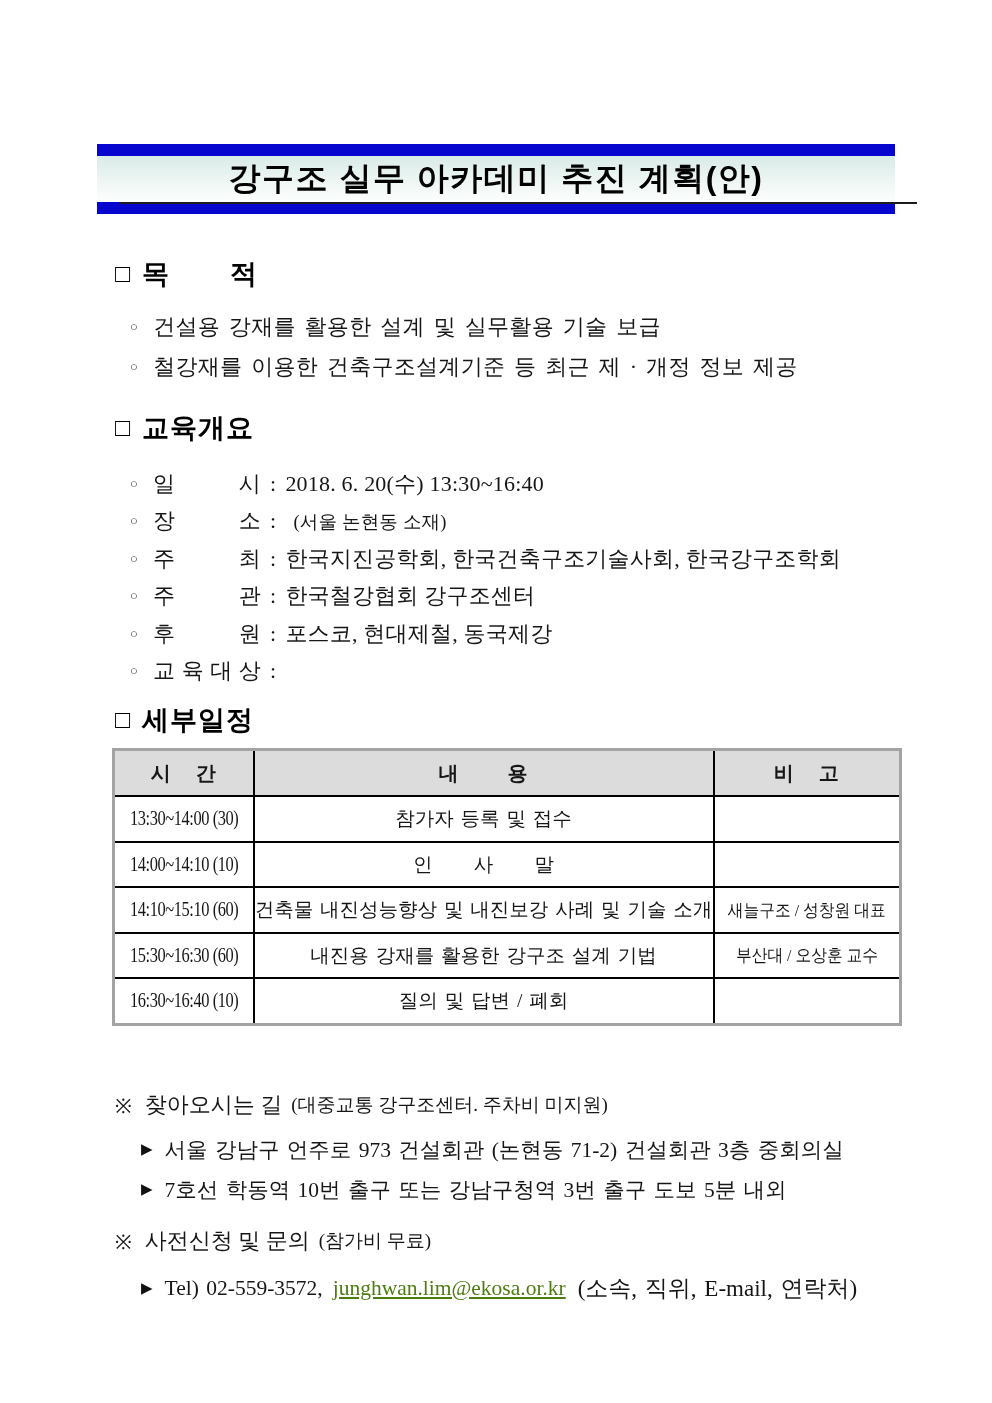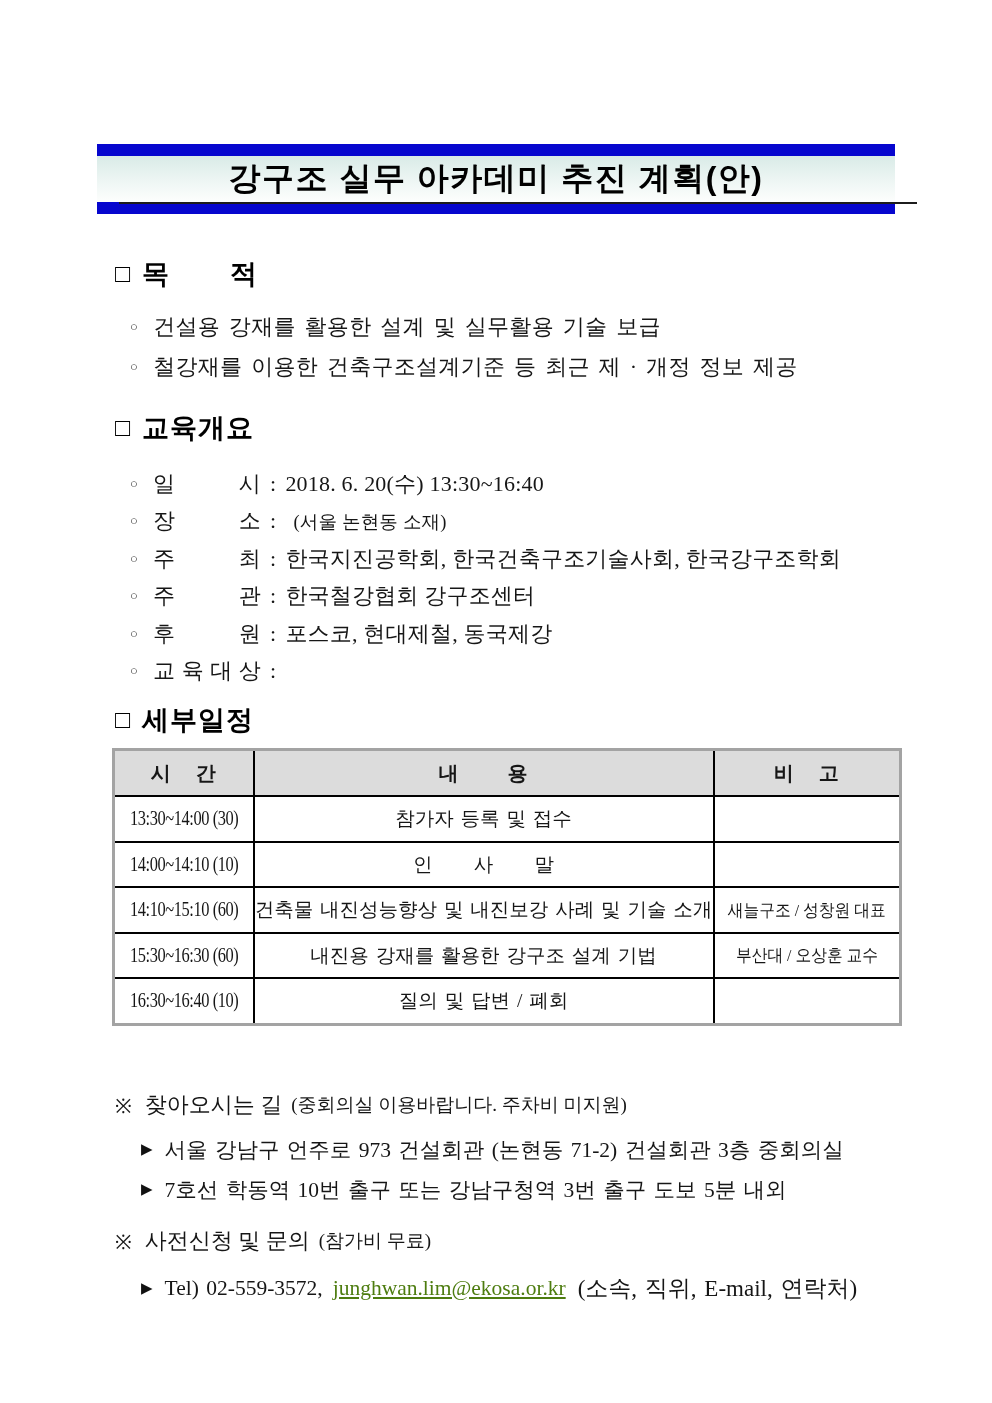--- a/index.html
+++ b/index.html
@@ -204,21 +204,21 @@
       <td class="content-cell">질의 및 답변 / 폐회</td>
       <td class="remark-cell"><span></span></td>
     </tr>
   </tbody>
 </table>
 
 <div class="section directions">
   <div class="ref-head">
     <span class="ref-mark">※</span>
     <span>찾아오시는 길</span>
-    <span class="ref-note">(중회의실 이용바랍니다. 주차비 미지원)</span>
+    <span class="ref-note">(대중교통 강구조센터. 주차비 미지원)</span>
   </div>
   <div class="ref-items">
     <div class="tri-line">
       <span class="tri">▶</span>
       <span>서울 강남구 언주로 973 건설회관 (논현동 71-2) 건설회관 3층 중회의실</span>
     </div>
     <div class="tri-line">
       <span class="tri">▶</span>
       <span>7호선 학동역 10번 출구 또는 강남구청역 3번 출구 도보 5분 내외</span>
     </div>

